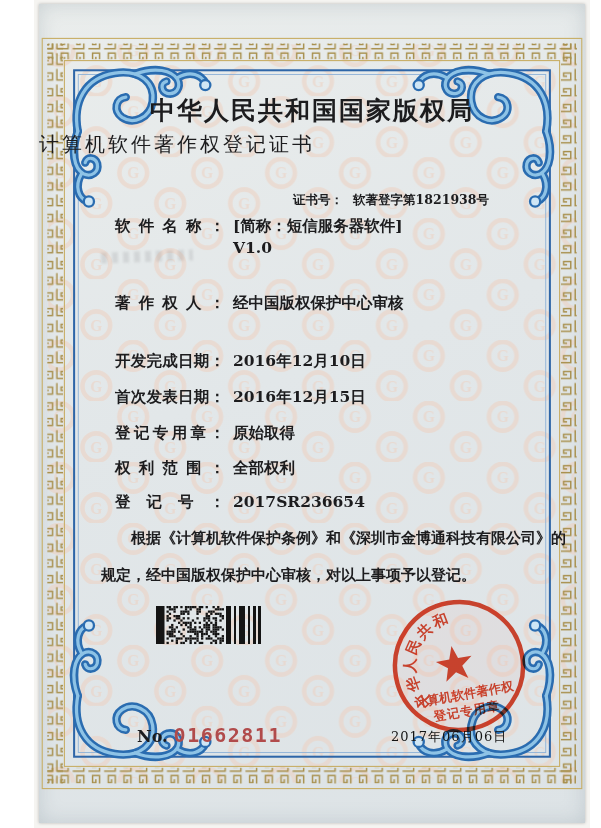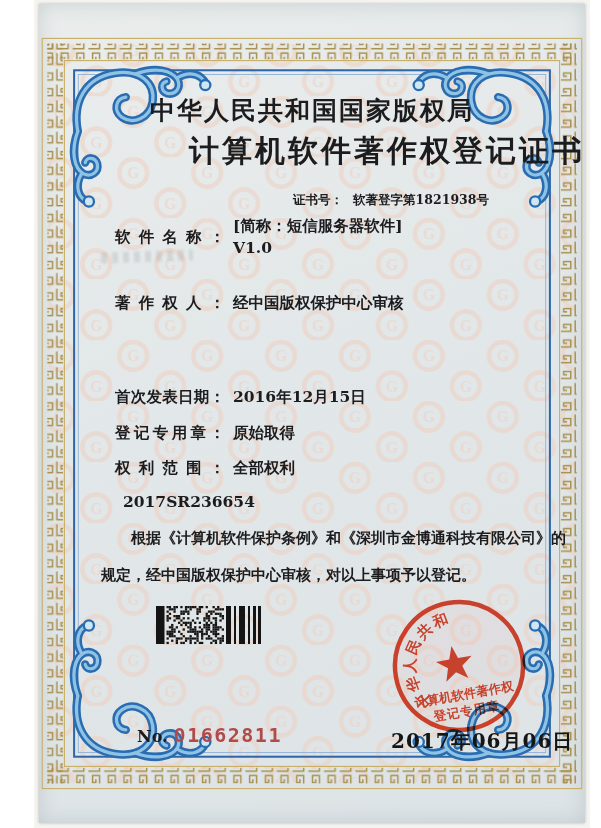--- a/index.html
+++ b/index.html
@@ -10,31 +10,31 @@
     margin-left:34px;
   }
   .paper{
     position:absolute;left:5px;top:4px;right:5px;bottom:5px;
     background:linear-gradient(160deg,#eaedec 0%,#e2e7e9 45%,#dde3e6 100%);
     box-shadow:inset 0 0 20px rgba(130,145,155,.30), 0 0 3px rgba(0,0,0,.25);
   }
   .deco{position:absolute;left:0;top:0;width:100%;height:100%;pointer-events:none;}
   .txt{position:absolute;color:#1c1c1e;z-index:2;}
   .authority{top:90px;left:0;right:0;text-align:center;font-size:25px;font-weight:bold;letter-spacing:2px;}
-  .cert-title{top:127px;left:0;right:0;text-align:right;font-size:30px;font-weight:bold;letter-spacing:3px;}
+  .cert-title{top:127px;left:0;right:0;text-align:left;font-size:20px;font-weight:normal;letter-spacing:3px;}
   .certno{top:188px;right:96px;font-size:12.5px;font-weight:bold;text-align:center;}
   .certno .gap{display:inline-block;width:10px;}
-  .field{left:76px;right:50px;display:flex;align-items:center;font-size:15.5px;font-weight:bold;line-height:21.5px;}
+  .field{left:76px;right:50px;display:flex;align-items:flex-start;font-size:15.5px;font-weight:bold;line-height:21.5px;}
   .flabel{flex:0 0 110px;text-align:justify;text-align-last:justify;}
   .fvalue{margin-left:8px;}
   .statement{left:62px;width:478px;font-size:15px;font-weight:bold;line-height:37px;}
   .statement .ln1{text-indent:2em;}
   .serial{left:98px;top:719px;font-size:16px;font-weight:bold;}
   .serial .num{font-family:"DejaVu Sans Mono","Liberation Mono",monospace;font-size:20px;color:#b14b4b;letter-spacing:1.5px;margin-left:6px;}
-  .issue-date{left:352px;top:724px;font-size:20px;font-weight:bold;letter-spacing:1px;color:#151515;}
+  .issue-date{left:352px;top:724px;font-size:13px;font-weight:normal;letter-spacing:1px;color:#151515;}
   .stamp{position:absolute;left:320px;top:562px;z-index:3;mix-blend-mode:multiply;opacity:.92;}
   .barcode{position:absolute;left:117px;top:601px;z-index:2;}
   .smudge{position:absolute;left:62px;top:247px;width:92px;height:11px;z-index:1;opacity:.5;
     background:repeating-linear-gradient(90deg,rgba(125,125,128,.35) 0 6px,transparent 6px 11px);
     transform:rotate(-2deg);filter:blur(1px);}
 </style>
 </head>
 <body>
 
 <div class="photo">
@@ -116,39 +116,46 @@
         <div>[简称：短信服务器软件]</div>
         <div>V1.0</div>
       </div>
     </div>
     <div class="txt field" style="top:288px">
       <span class="flabel">著作权人：</span>
       <div class="fvalue">
           <div>经中国版权保护中心审核</div>
         </div>
     </div>
+    <div class="txt field" style="top:346px">
+      <span class="flabel">开发完成日期：</span>
+      <div class="fvalue">
+          <div>2016年12月10日</div>
+        </div>
+    </div>
     <div class="txt field" style="top:382px">
       <span class="flabel">首次发表日期：</span>
       <div class="fvalue">
           <div>2016年12月15日</div>
         </div>
     </div>
     <div class="txt field" style="top:418px">
       <span class="flabel">登记专用章：</span>
       <div class="fvalue">
           <div>原始取得</div>
         </div>
     </div>
     <div class="txt field" style="top:453px">
       <span class="flabel">权利范围：</span>
       <div class="fvalue">
           <div>全部权利</div>
         </div>
     </div>
     <div class="txt field" style="top:487px">
+      <span class="flabel">登记号：</span>
       <div class="fvalue">
           <div>2017SR236654</div>
         </div>
     </div>
 
     <div class="txt statement" style="top:516px">
       <div class="ln1">根据《计算机软件保护条例》和《深圳市金博通科技有限公司》的</div>
       <div class="ln2">规定，经中国版权保护中心审核，对以上事项予以登记。</div>
     </div>
 

